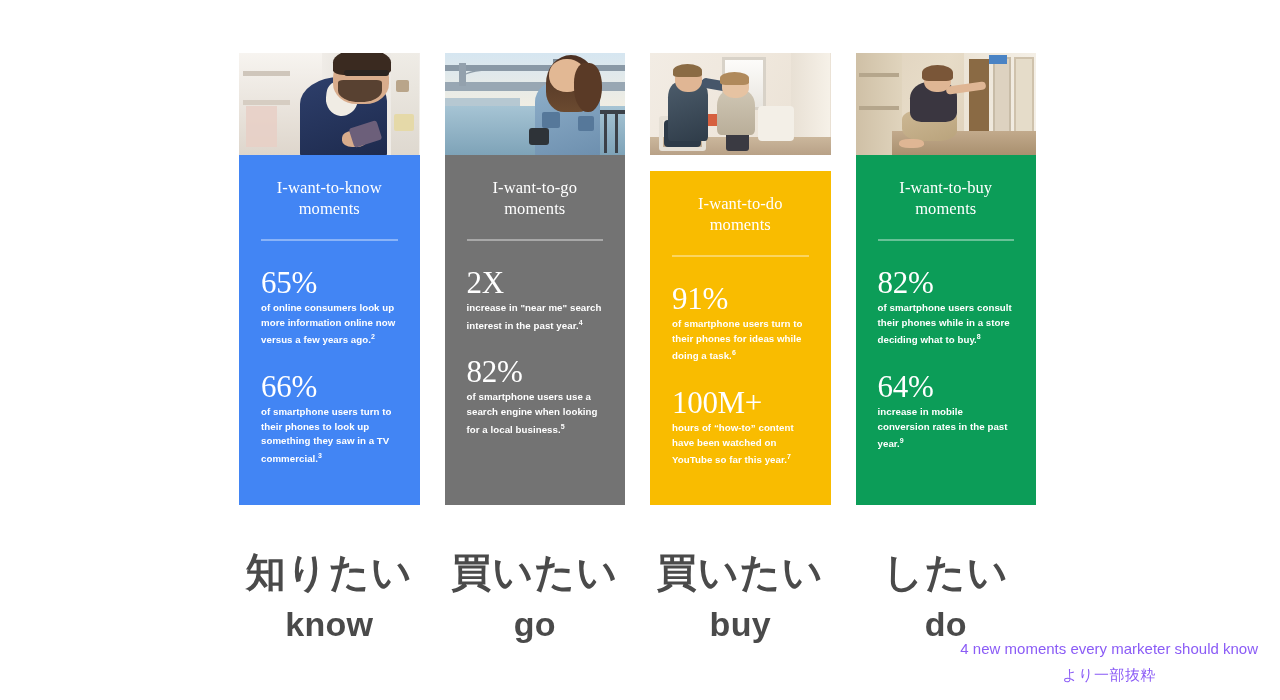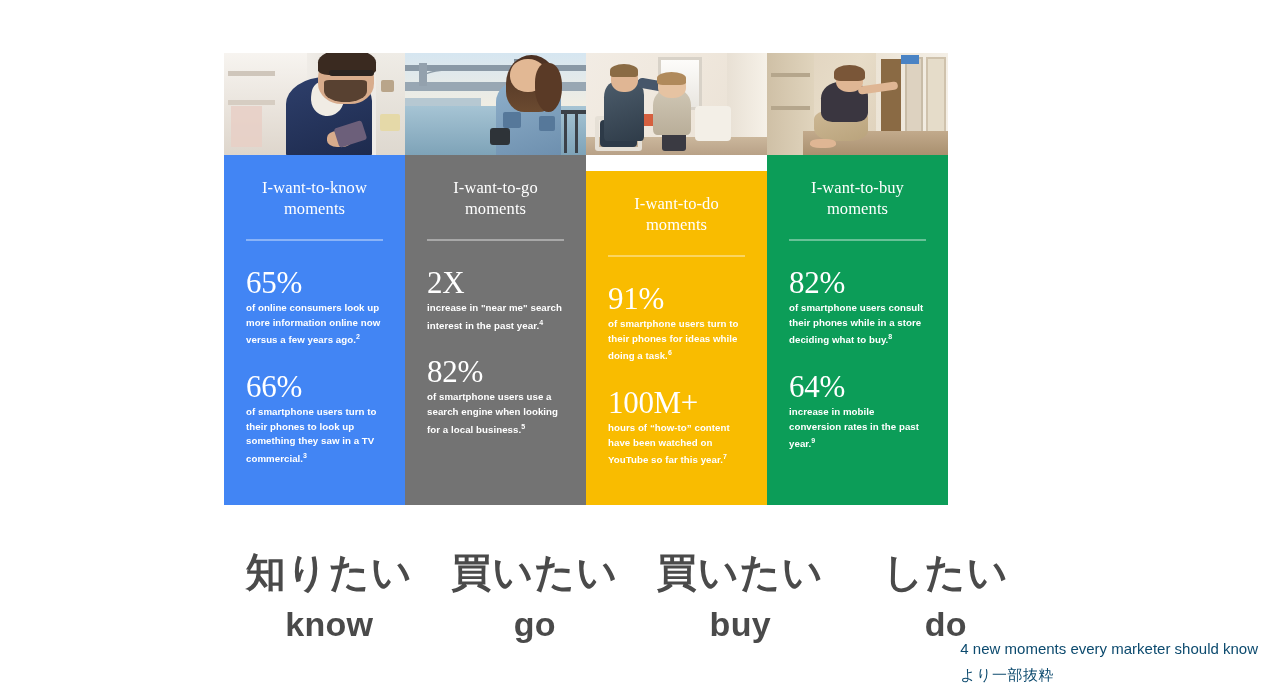--- a/index.html
+++ b/index.html
@@ -9,23 +9,24 @@
     font-family:"Liberation Sans", sans-serif;
     position:relative;
     overflow:hidden;
   }
 
   .slide{ position:absolute; inset:0; }
 
   
   .cards{
     position:absolute;
-    left:224px; top:53px;
+    left:239px; top:53px;
     width:797px; height:320px;
     display:flex;
+    gap:25px;
   }
   .card{
     width:181px;
     height:452px;
     display:flex;
     flex-direction:column;
     overflow:hidden;
   }
 
   
@@ -226,22 +227,22 @@
     font-size:34px;
     line-height:48px;
     font-weight:700;
     letter-spacing:.3px;
   }
 
   
   .footer{
     position:absolute;
     right:22px; bottom:12px;
-    text-align:left;
-    color:#0c4a6e;
+    text-align:center;
+    color:#8b5cf6;
     font-size:15px;
     line-height:26px;
   }
   .footer .l2{ letter-spacing:.5px; }
 </style>
 </head>
 <body>
 
 <div class="slide">
 

